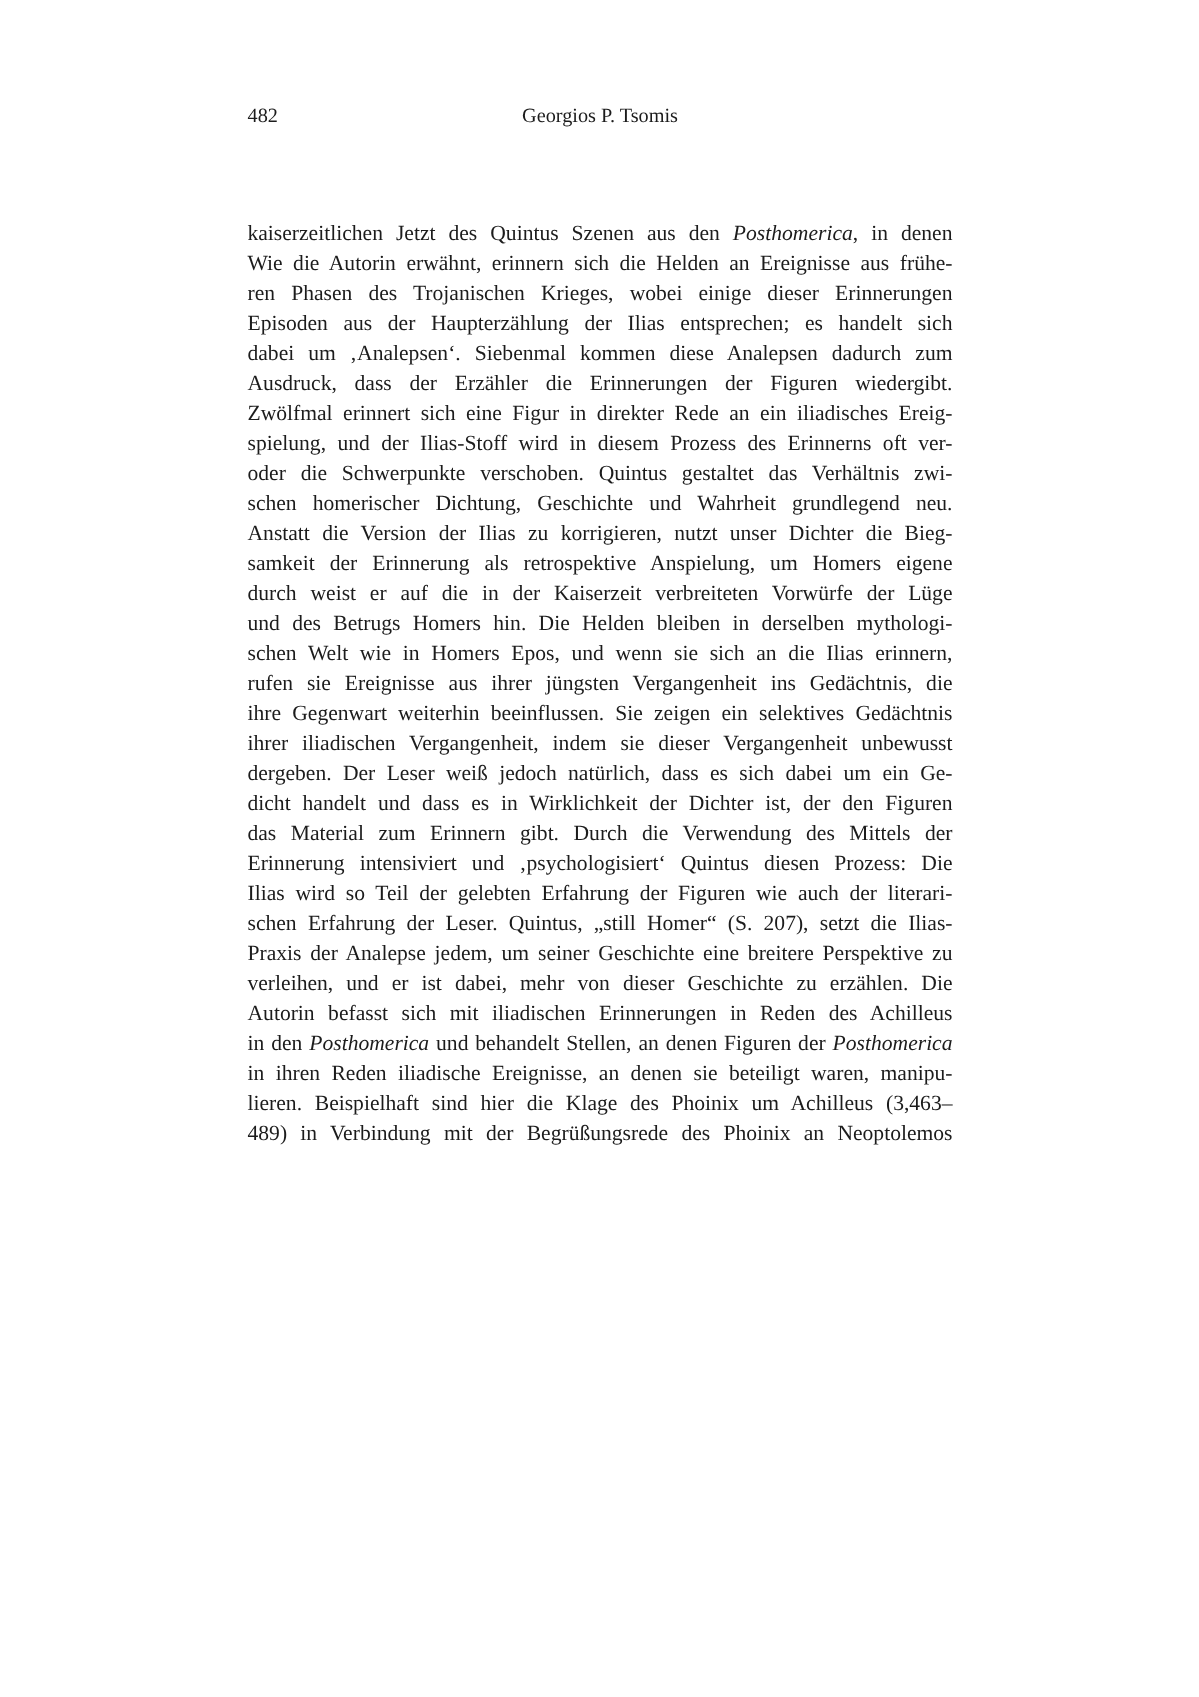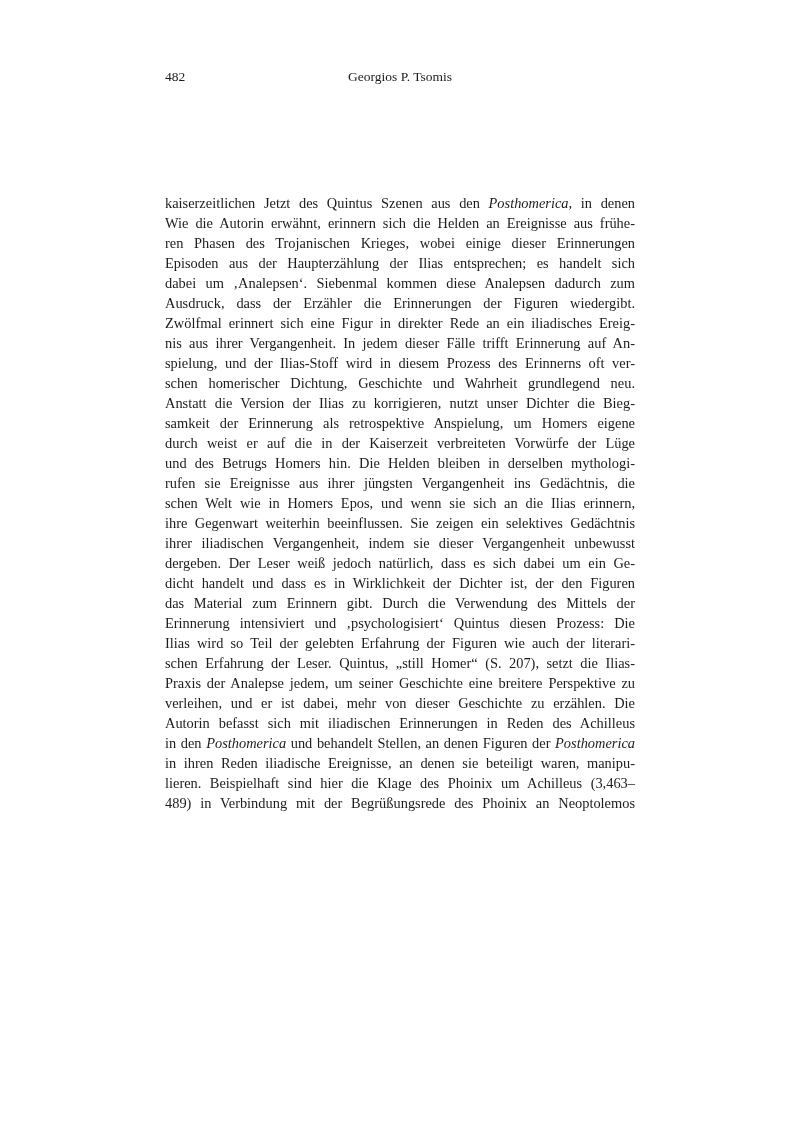--- a/index.html
+++ b/index.html
@@ -32,21 +32,20 @@
     top: 0;
   }
   .running-title {
     display: inline-block;
   }
   .body-text {
     position: absolute;
     top: 146px;
     left: 165px;
     width: 470px;
-    margin-top: 47px;
   }
   .line {
     height: 20px;
     line-height: 20px;
     font-size: 14.4px;
     white-space: nowrap;
     text-align: justify;
     text-align-last: justify;
   }
   .line i {
@@ -62,29 +61,29 @@
     <span class="running-title">Georgios P. Tsomis</span>
   </div>
   <div class="body-text">
       <div class="line">kaiserzeitlichen Jetzt des Quintus Szenen aus den <i>Posthomerica</i>, in denen</div>
       <div class="line">Wie die Autorin erwähnt, erinnern sich die Helden an Ereignisse aus frühe-</div>
       <div class="line">ren Phasen des Trojanischen Krieges, wobei einige dieser Erinnerungen</div>
       <div class="line">Episoden aus der Haupterzählung der Ilias entsprechen; es handelt sich</div>
       <div class="line">dabei um ‚Analepsen‘. Siebenmal kommen diese Analepsen dadurch zum</div>
       <div class="line">Ausdruck, dass der Erzähler die Erinnerungen der Figuren wiedergibt.</div>
       <div class="line">Zwölfmal erinnert sich eine Figur in direkter Rede an ein iliadisches Ereig-</div>
-      <div class="line">nis aus ihrer Vergangenheit. In jedem dieser Fälle trifft Erinnerung auf An-</div>
       <div class="line">spielung, und der Ilias-Stoff wird in diesem Prozess des Erinnerns oft ver-</div>
+      <div class="line">oder die Schwerpunkte verschoben. Quintus gestaltet das Verhältnis zwi-</div>
       <div class="line">schen homerischer Dichtung, Geschichte und Wahrheit grundlegend neu.</div>
       <div class="line">Anstatt die Version der Ilias zu korrigieren, nutzt unser Dichter die Bieg-</div>
       <div class="line">samkeit der Erinnerung als retrospektive Anspielung, um Homers eigene</div>
       <div class="line">durch weist er auf die in der Kaiserzeit verbreiteten Vorwürfe der Lüge</div>
       <div class="line">und des Betrugs Homers hin. Die Helden bleiben in derselben mythologi-</div>
+      <div class="line">schen Welt wie in Homers Epos, und wenn sie sich an die Ilias erinnern,</div>
       <div class="line">rufen sie Ereignisse aus ihrer jüngsten Vergangenheit ins Gedächtnis, die</div>
-      <div class="line">schen Welt wie in Homers Epos, und wenn sie sich an die Ilias erinnern,</div>
       <div class="line">ihre Gegenwart weiterhin beeinflussen. Sie zeigen ein selektives Gedächtnis</div>
       <div class="line">ihrer iliadischen Vergangenheit, indem sie dieser Vergangenheit unbewusst</div>
       <div class="line">dergeben. Der Leser weiß jedoch natürlich, dass es sich dabei um ein Ge-</div>
       <div class="line">dicht handelt und dass es in Wirklichkeit der Dichter ist, der den Figuren</div>
       <div class="line">das Material zum Erinnern gibt. Durch die Verwendung des Mittels der</div>
       <div class="line">Erinnerung intensiviert und ‚psychologisiert‘ Quintus diesen Prozess: Die</div>
       <div class="line">Ilias wird so Teil der gelebten Erfahrung der Figuren wie auch der literari-</div>
       <div class="line">schen Erfahrung der Leser. Quintus, „still Homer“ (S. 207), setzt die Ilias-</div>
       <div class="line">Praxis der Analepse jedem, um seiner Geschichte eine breitere Perspektive zu</div>
       <div class="line">verleihen, und er ist dabei, mehr von dieser Geschichte zu erzählen. Die</div>

